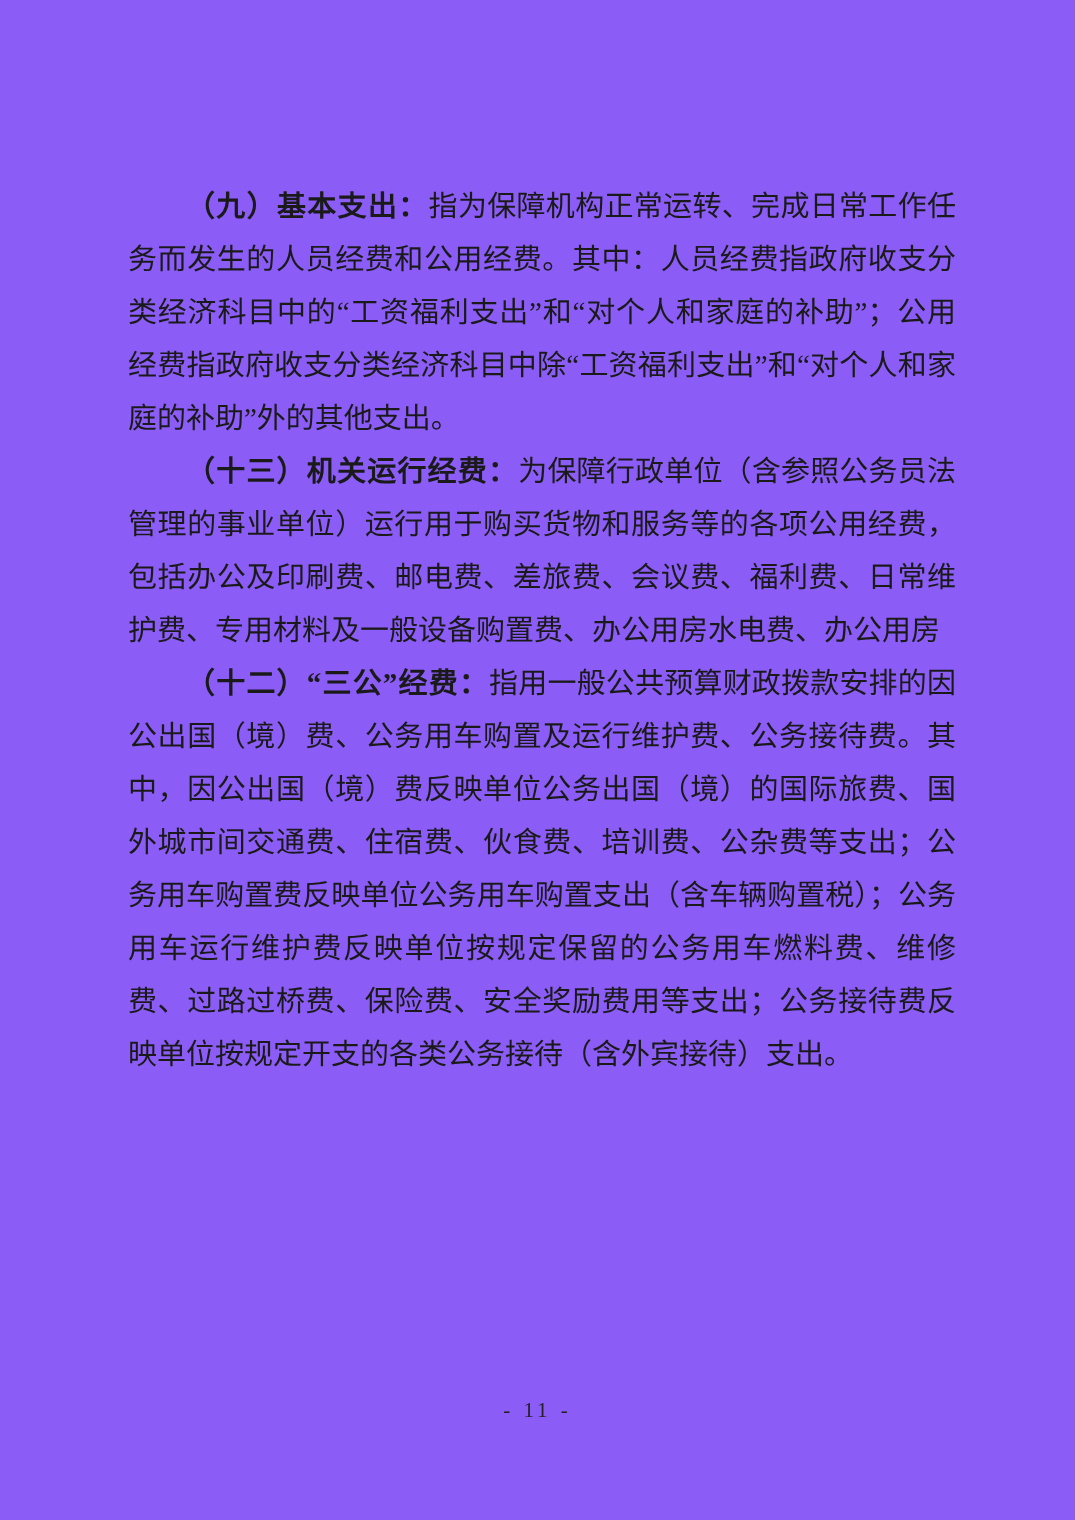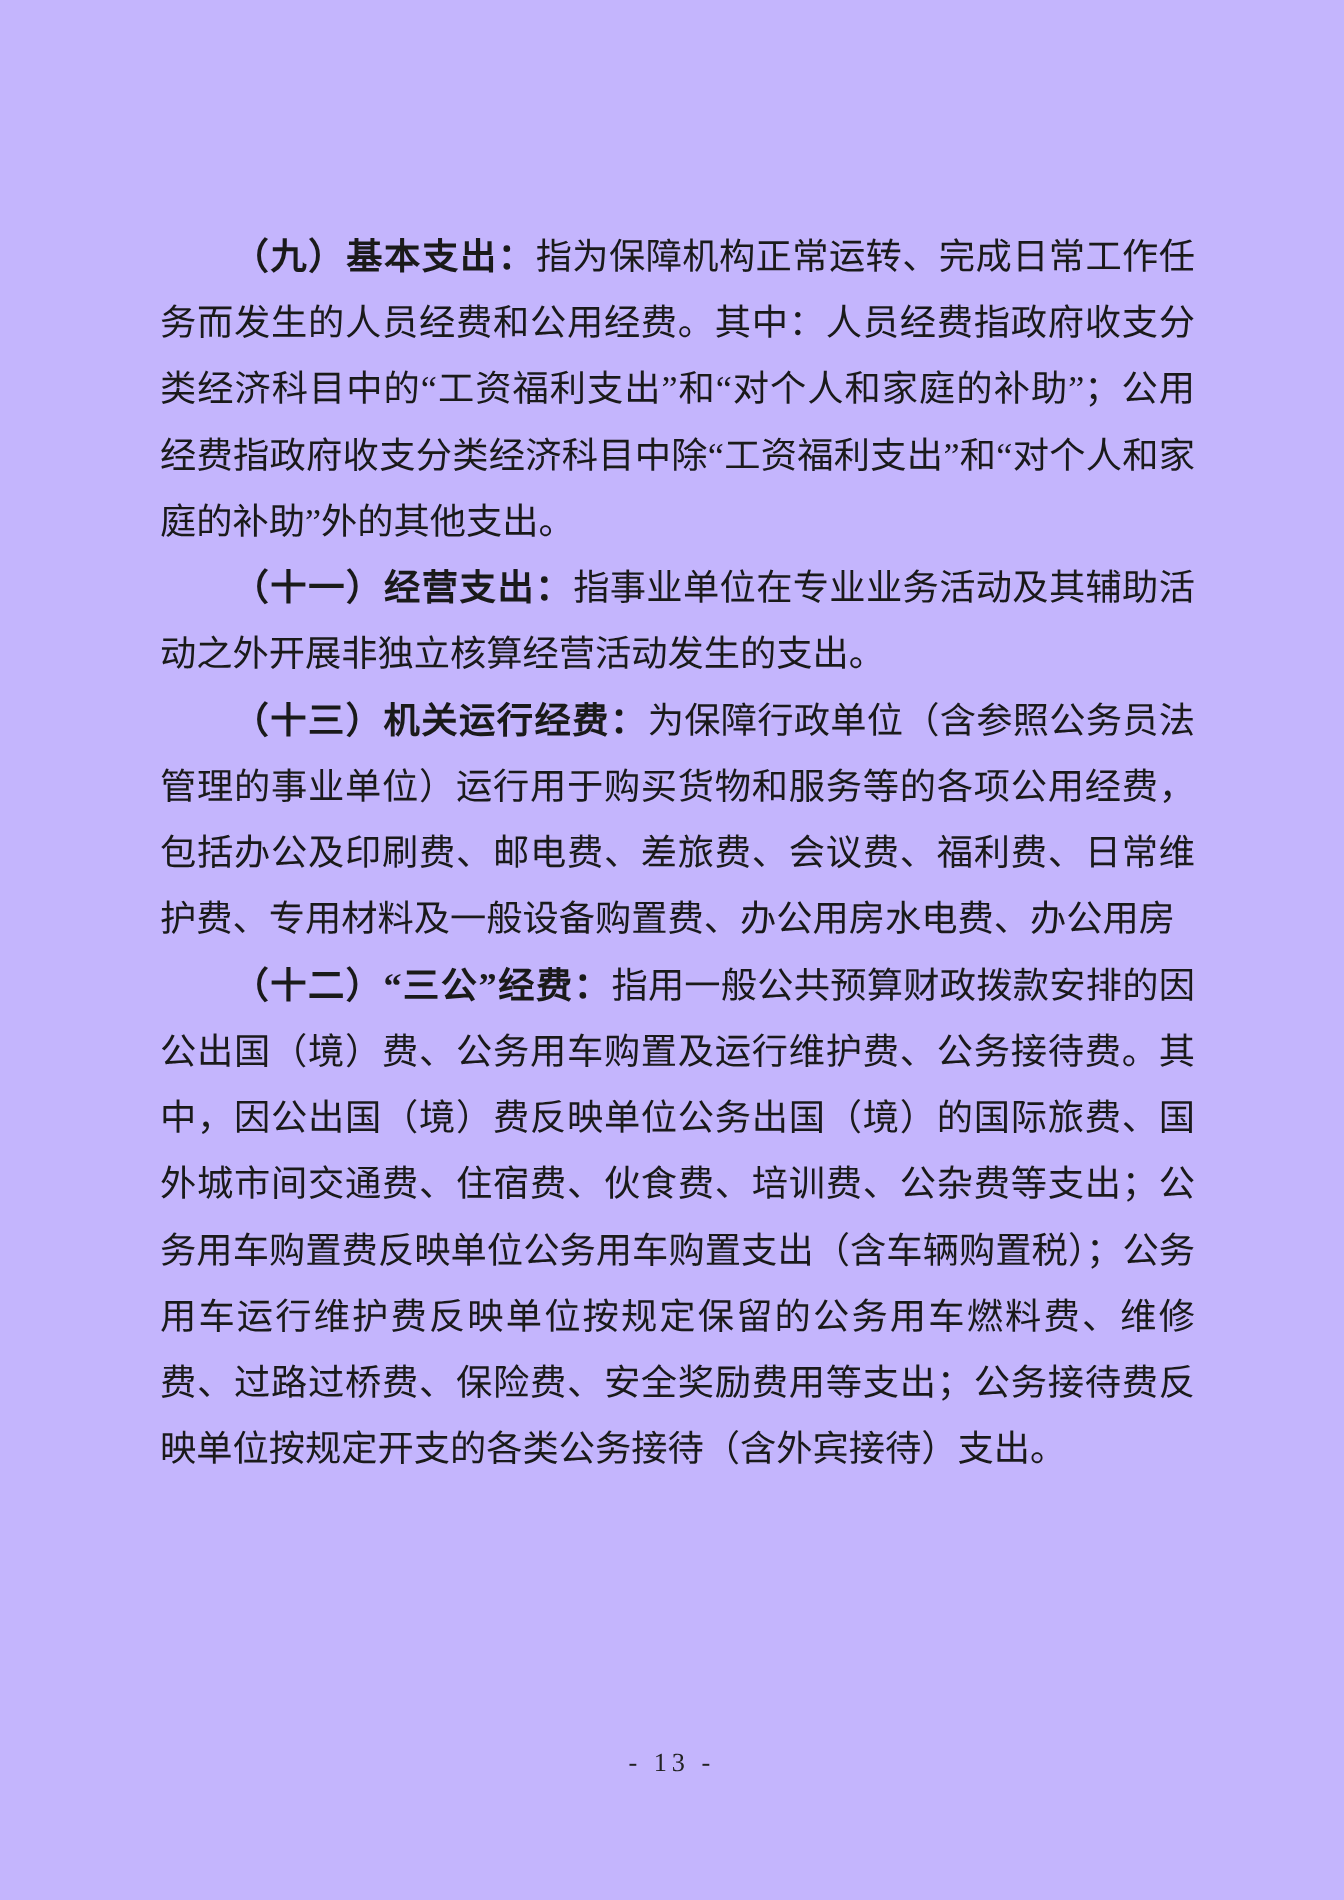--- a/index.html
+++ b/index.html
@@ -4,21 +4,21 @@
 <style>
   html, body {
     margin: 0;
     padding: 0;
     background: #ffffff;
   }
   .page {
     position: relative;
     width: 1075px;
     height: 1520px;
-    background: #c4b5fd;
+    background: #8b5cf6;
     overflow: hidden;
   }
   .content {
     position: absolute;
     left: 128px;
     top: 180px;
     width: 828px;
     font-family: "Liberation Serif", "DejaVu Serif", serif;
     font-size: 29px;
     line-height: 53px;
@@ -53,23 +53,22 @@
   }
 </style>
 </head>
 <body>
 
 <div class="page">
   <main class="content">
     <p class="para"><strong class="head">（九）基本支出：</strong><span class="body-text">指为保障机构正常运转、完成日常工作任务而发生的人员经费和公用经费。其中：人员经费指政府收支分类经济科目中的“工资福利支出”和“对个人和家庭的补助”；公用经费指政府收支分类经济科目中除“工资福利支出”和“对个人和家庭的补助”外的其他支出。</span></p>
 
 
-    <p class="para"><strong class="head">（十一）经营支出：</strong><span class="body-text">指事业单位在专业业务活动及其辅助活动之外开展非独立核算经营活动发生的支出。</span></p>
 
     <p class="para"><strong class="head">（十三）机关运行经费：</strong><span class="body-text">为保障行政单位（含参照公务员法管理的事业单位）运行用于购买货物和服务等的各项公用经费，包括办公及印刷费、邮电费、差旅费、会议费、福利费、日常维护费、专用材料及一般设备购置费、办公用房水电费、办公用房</span></p>
 
     <p class="para"><strong class="head">（十二）“三公”经费：</strong><span class="body-text">指用一般公共预算财政拨款安排的因公出国（境）费、公务用车购置及运行维护费、公务接待费。其中，因公出国（境）费反映单位公务出国（境）的国际旅费、国外城市间交通费、住宿费、伙食费、培训费、公杂费等支出；公务用车购置费反映单位公务用车购置支出（含车辆购置税）；公务用车运行维护费反映单位按规定保留的公务用车燃料费、维修费、过路过桥费、保险费、安全奖励费用等支出；公务接待费反映单位按规定开支的各类公务接待（含外宾接待）支出。</span></p>
   </main>
 
   <footer class="footer">
-    <span class="page-num">- 13 -</span>
+    <span class="page-num">- 11 -</span>
   </footer>
 </div>
 
 </body></html>

